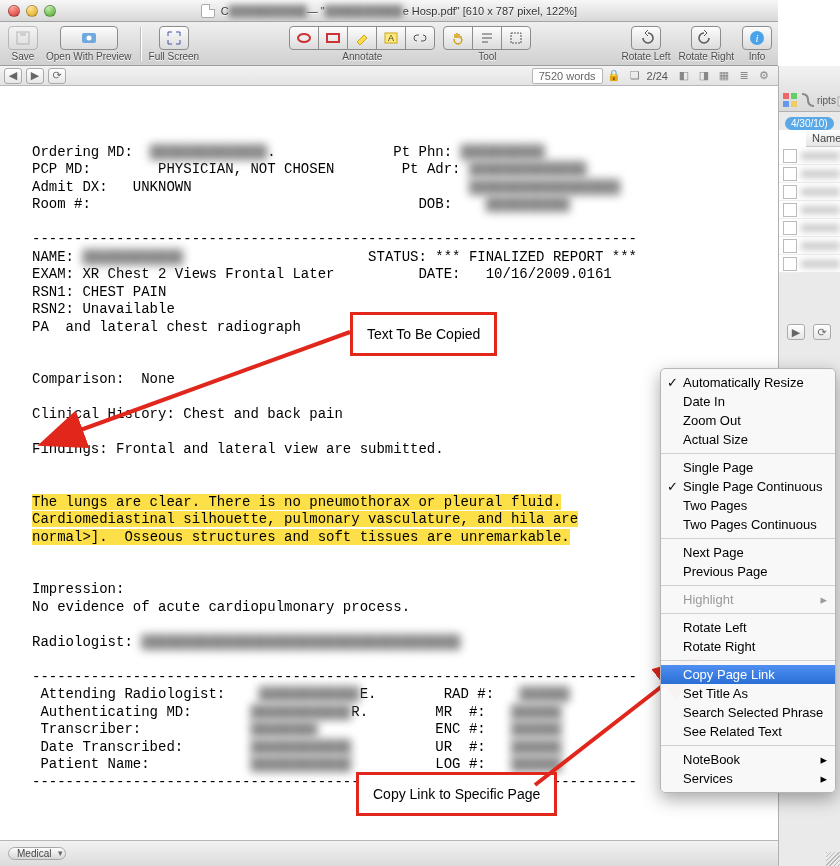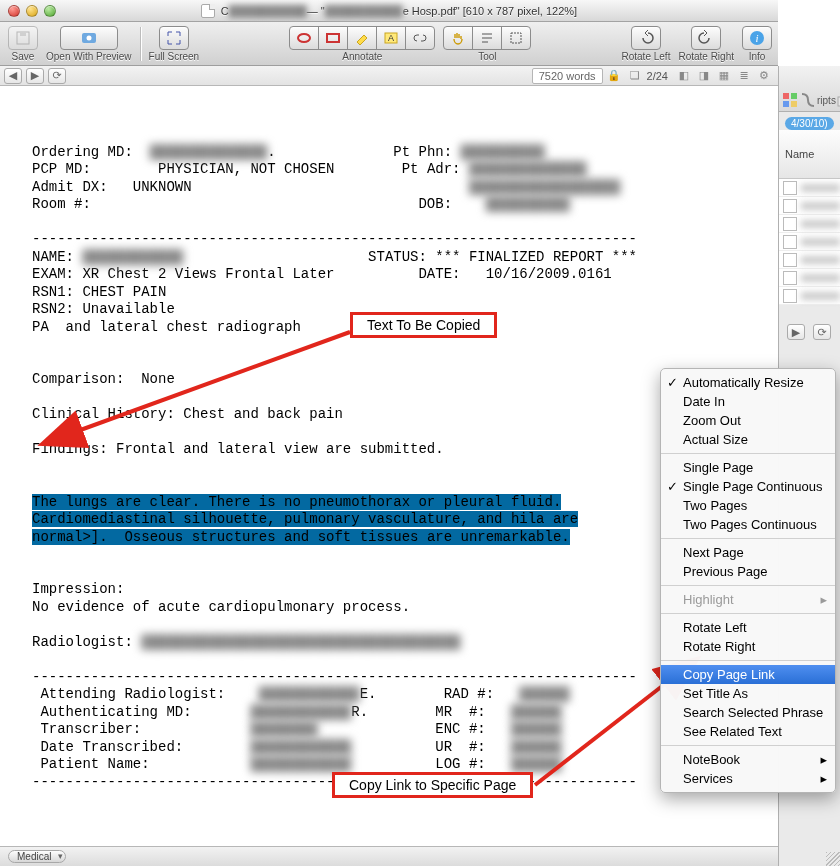--- a/index.html
+++ b/index.html
@@ -71,68 +71,68 @@
     background:#fff; overflow:hidden;
   }
   .paper {
     position:absolute; left:8px; top:0; width:760px;
     font-family: "Courier New", monospace; font-size:14px; line-height:1.25;
     color:#000; white-space:pre;
     padding:40px 24px;
   }
   .paper .dash { letter-spacing:0; }
   .paper .blur { filter: blur(4px); color:#888; }
-  .paper .sel { background:#0369a1; }
+  .paper .sel { background:#fde047; }
 
   
   .callout {
     position:absolute; border:3px solid #e1261c; background:#fff; color:#000;
     font-family:Arial,sans-serif; font-size:14px;
-    display:flex;align-items:center;justify-content:center; padding:2px 14px;
+    display:flex;align-items:center;justify-content:center; padding:11px 14px;
   }
   svg.arrow { position:absolute; overflow:visible; pointer-events:none;}
 
   
   .rightpanel {
     position:absolute; left:778px; top:66px; right:0; bottom:0;
     background:#eaeaea; border-left:1px solid #b0b0b0;
   }
   .rp-top {
     height:46px; background:linear-gradient(#f2f2f2,#d9d9d9); border-bottom:1px solid #b0b0b0;
     display:flex; align-items:flex-end; justify-content:space-around; padding:2px 2px 2px;
     font-size:10px; color:#555;
   }
   .rp-top .it { display:flex; flex-direction:row; align-items:center;}
   .rp-date {
     background:#5aa8e6; color:#fff; border-radius:10px; font-size:10px;
     padding:1px 6px; margin:3px 0 0 4px; display:inline-block;text-align:right;
   }
   .rp-list { background:#fff; }
-  .rp-head { background:linear-gradient(#fdfdfd,#e6e6e6); border-bottom:1px solid #c7c7c7; padding:18px 6px; color:#444;}
+  .rp-head { background:linear-gradient(#fdfdfd,#e6e6e6); border-bottom:1px solid #c7c7c7; padding:2px 6px; color:#444;margin-left:27px;}
   .rp-row { height:18px; border-bottom:1px solid #eee; display:flex;align-items:center; padding-left:4px;}
   .rp-row .ficon{width:14px;height:14px;background:#fff;border:1px solid #bbb;margin-right:4px;}
   .rp-row .blur{filter:blur(3px);color:#999;width:40px;height:8px;background:#ccc;}
 
   
   .ctxmenu {
     position:absolute; left:660px; top:347px; width:176px;
     background:rgba(248,248,248,.98); border:1px solid #b5b5b5; border-radius:5px;
     box-shadow:0 6px 18px rgba(0,0,0,.35);
     font-size:13px; color:#000; padding:4px 0;margin-top:21px;
   }
   .ctxmenu .mi { padding:2px 10px 2px 22px; position:relative; white-space:nowrap;}
   .ctxmenu .mi.checked:before{content:"✓"; position:absolute; left:6px;}
   .ctxmenu .mi.dim{color:#9a9a9a;}
   .ctxmenu .mi.sel{background:#2a6fd6;background:linear-gradient(#4f8ff0,#2a6fd6);color:#fff;}
   .ctxmenu .mi.sub:after{content:"▸"; position:absolute; right:8px;}
   .ctxmenu hr{border:none;border-top:1px solid #d0d0d0;margin:4px 0;}
 
   
   .bottombar{
-    position:absolute; left:0; bottom:0; width:778px; height:20px;
+    position:absolute; left:0; bottom:0; width:778px; height:26px;
     background:linear-gradient(#f2f2f2,#dcdcdc); border-top:1px solid #b7b7b7;
     display:flex; align-items:center; padding-left:8px;
   }
   .tabpill{
     background:linear-gradient(#fdfdfd,#d7d7d7); border:1px solid #a8a8a8; border-radius:10px;
     padding:0 14px 0 8px; font-size:10px; color:#444; position:relative;
   }
   .tabpill:after{content:"▾"; position:absolute; right:3px; top:0; font-size:9px; color:#666;}
 
   
@@ -337,21 +337,21 @@
   </div>
   <svg class="arrow" style="left:60px; top:324px;" width="300" height="130">
     <defs>
         <marker id="ah1" markerWidth="12" markerHeight="12" refX="2" refY="5" orient="auto">
           <path d="M0 0L12 5L0 10z" fill="#e1261c"></path>
         </marker>
       </defs>
     <line x1="290" y1="8" x2="15" y2="108" stroke="#e1261c" stroke-width="4" marker-end="url(#ah1)"></line>
   </svg>
 
-  <div class="callout" style="left:332px; top:772px;">
+  <div class="callout" style="left:356px; top:772px;">
     <span>Copy Link to Specific Page</span>
   </div>
   <svg class="arrow" style="left:530px; top:670px;" width="180" height="120">
     <defs>
         <marker id="ah2" markerWidth="12" markerHeight="12" refX="2" refY="5" orient="auto">
           <path d="M0 0L12 5L0 10z" fill="#e1261c"></path>
         </marker>
       </defs>
     <line x1="5" y1="115" x2="140" y2="10" stroke="#e1261c" stroke-width="4" marker-end="url(#ah2)"></line>
   </svg>

